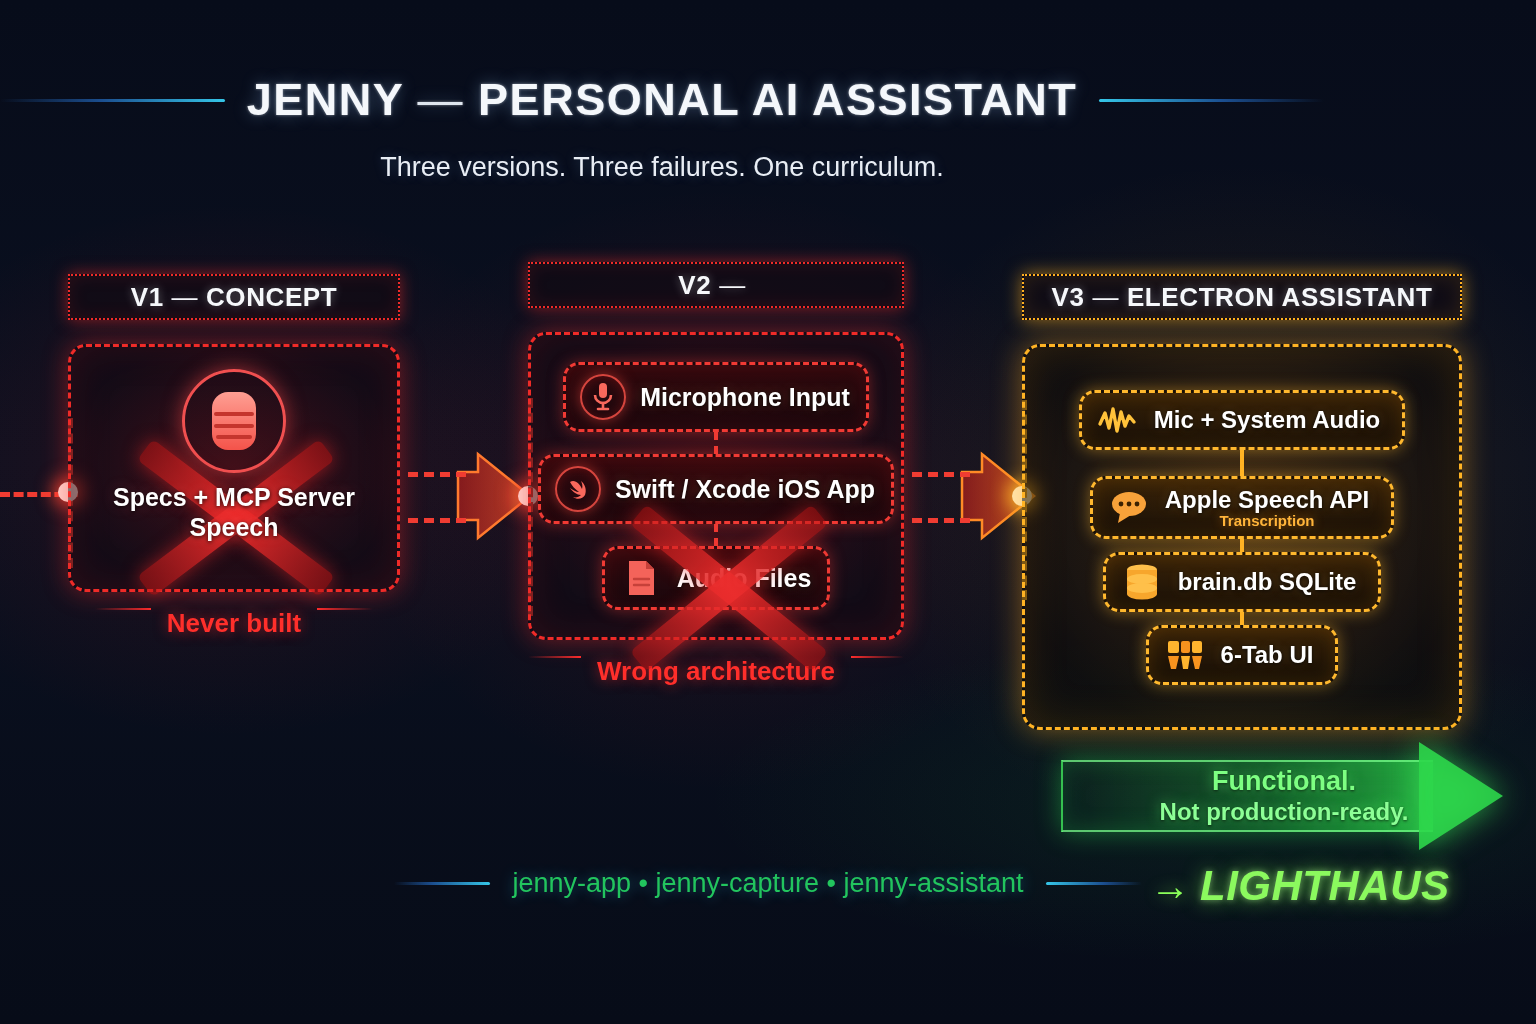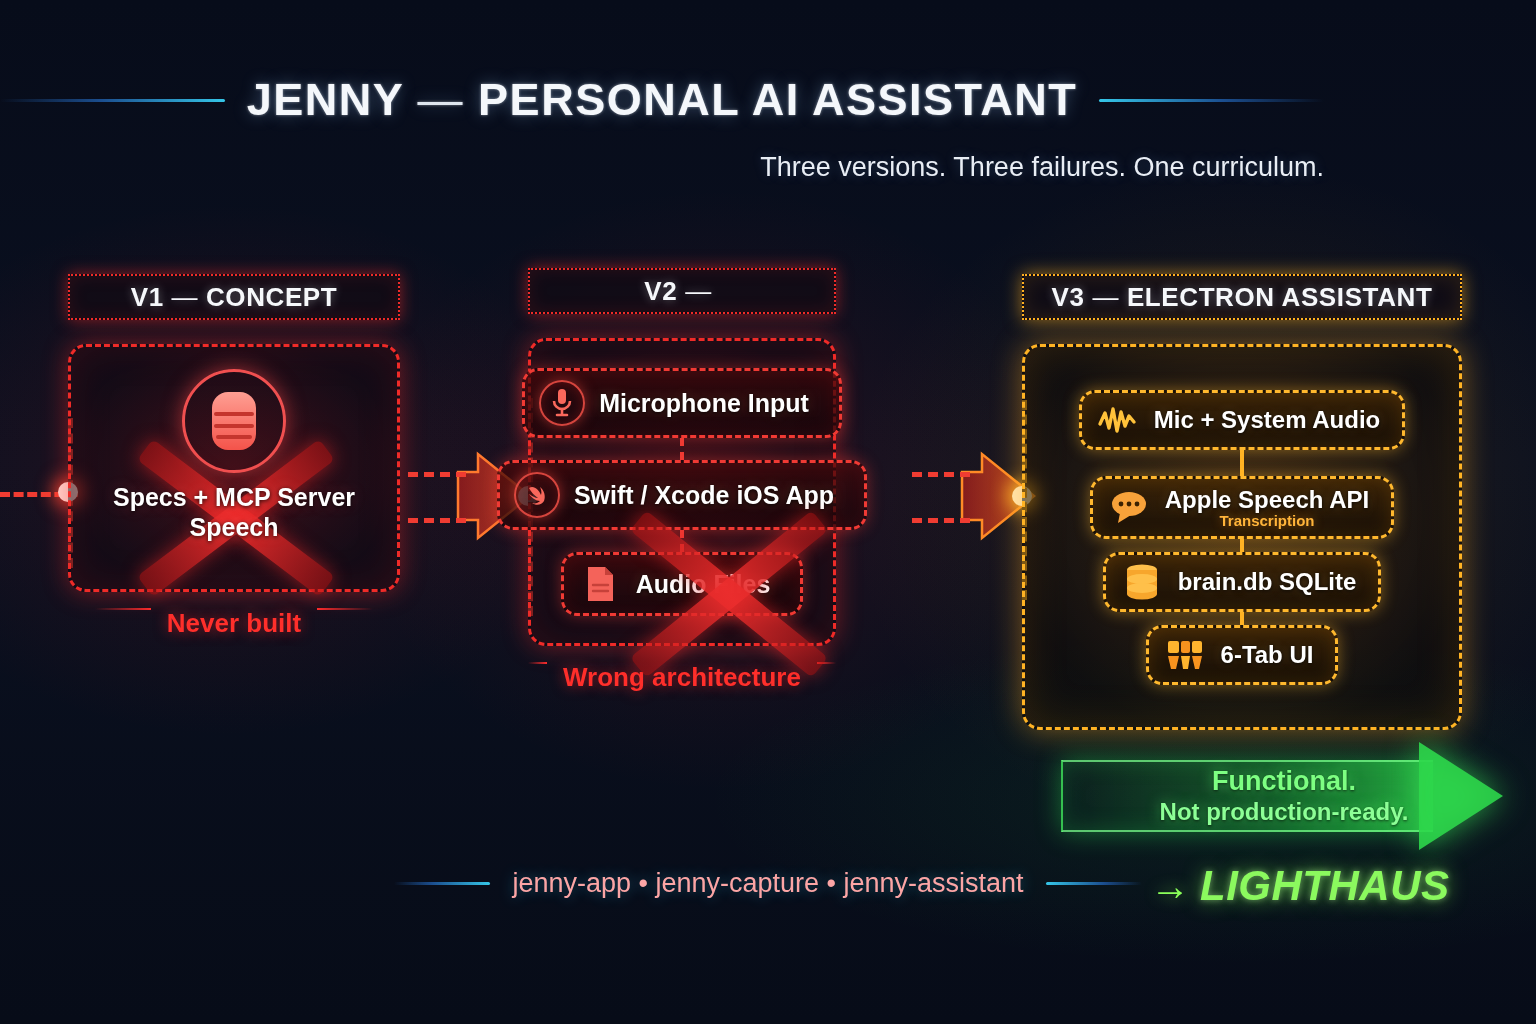--- a/index.html
+++ b/index.html
@@ -15,21 +15,21 @@
     background:
       radial-gradient(ellipse 520px 380px at 230px 470px, rgba(190,28,28,0.16), transparent 70%),
       radial-gradient(ellipse 520px 430px at 718px 490px, rgba(200,30,30,0.14), transparent 70%),
       radial-gradient(ellipse 560px 480px at 1240px 500px, rgba(190,120,10,0.14), transparent 70%),
       radial-gradient(ellipse 700px 220px at 1230px 800px, rgba(30,180,60,0.10), transparent 75%),
       linear-gradient(180deg,#070c1a 0%,#0a1020 45%,#070c18 100%);
     pointer-events:none;
   }
 
   
-  .header { position:absolute; top:0; left:0; width:1324px; text-align:right; }
+  .header { position:absolute; top:0; left:0; width:1324px; text-align:center; }
   .title-row {
     display:flex; align-items:center; justify-content:center; gap:22px;
     margin-top:74px;
   }
   .title-rule { height:3px; width:250px; border-radius:2px; }
   .title-rule.left  { background:linear-gradient(90deg, rgba(10,20,40,0) 0%, #1b4e8f 45%, #35c6e8 100%); }
   .title-rule.right { background:linear-gradient(270deg, rgba(10,20,40,0) 0%, #1b4e8f 45%, #35c6e8 100%); }
   .main-title {
     font-size:45px; font-weight:700; color:#f4f7fb; letter-spacing:1.5px;
     white-space:nowrap;
@@ -38,21 +38,21 @@
   .main-title .dash { font-weight:400; color:#dfe6ef; }
   .subtitle {
     margin-top:26px; font-size:27px; color:#e9eef5; font-weight:400;
     text-shadow:0 0 12px rgba(120,170,230,0.3);
   }
 
   
   .stage { position:absolute; top:0; left:0; width:1536px; height:1024px; }
   .col { position:absolute; }
   .col-v1 { left:68px;  top:274px; width:332px; }
-  .col-v2 { left:528px; top:268px; width:308px; }
+  .col-v2 { left:528px; top:262px; width:376px; }
   .col-v3 { left:1022px;top:274px; width:440px; }
 
   .col-head {
     height:46px; display:flex; align-items:center; justify-content:center;
     font-size:26px; font-weight:700; letter-spacing:0.6px; color:#f6f8fb;
     background:rgba(18,10,16,0.55);
     text-shadow:0 0 10px rgba(255,255,255,0.35);
     white-space:nowrap;
   }
   .col-head .dash { font-weight:300; }
@@ -104,21 +104,21 @@
   .x-v2 i { width:234px; height:26px; margin-left:-117px; margin-top:-13px; }
   .x-v2 i:nth-child(1){ transform:rotate(39deg); }
   .x-v2 i:nth-child(2){ transform:rotate(-39deg); }
 
   
   .chip {
     display:flex; align-items:center; gap:14px;
     border-radius:16px; position:relative; z-index:1;
   }
   .chip-red {
-    border:3px dashed #f03a34; padding:9px 30px 9px 14px;
+    border:3px dashed #f03a34; padding:9px 16px 9px 14px;
     background:linear-gradient(180deg, rgba(60,8,10,0.7), rgba(22,6,10,0.75));
     box-shadow:0 0 16px rgba(240,58,52,0.45), inset 0 0 18px rgba(160,20,20,0.22);
   }
   .chip-amber {
     border:3px dashed #ffb82e; padding:7px 22px 7px 14px;
     background:linear-gradient(180deg, rgba(62,36,4,0.72), rgba(20,12,4,0.78));
     box-shadow:0 0 16px rgba(255,184,46,0.45), inset 0 0 18px rgba(180,110,8,0.24);
   }
   .chip-label {
     font-size:25px; font-weight:700; color:#ffffff; white-space:nowrap;
@@ -200,21 +200,21 @@
   .green-l2 { font-size:24px; font-weight:700; color:#8dff96; text-shadow:0 0 14px rgba(90,255,110,0.55), 0 1px 3px rgba(0,0,0,0.8); margin-top:1px; }
 
   
   .footer {
     position:absolute; left:0; top:868px; width:1536px;
     display:flex; align-items:center; justify-content:center; gap:22px;
   }
   .foot-rule { height:3px; width:96px; border-radius:2px; }
   .foot-rule.l { background:linear-gradient(90deg, rgba(10,20,40,0) 0%, #1b4e8f 40%, #35c6e8 100%); }
   .foot-rule.r { background:linear-gradient(90deg, #35c6e8 0%, #1b4e8f 60%, rgba(10,20,40,0) 100%); }
-  .repos { font-size:27px; color:#fca5a5; white-space:nowrap; text-shadow:0 0 14px rgba(60,190,235,0.45); }
+  .repos { font-size:27px; color:#22c55e; white-space:nowrap; text-shadow:0 0 14px rgba(60,190,235,0.45); }
   .lighthaus {
     position:absolute; left:1150px; top:-6px;
     display:flex; align-items:center; gap:10px;
   }
   .lh-arrow { font-size:40px; color:#8bff5a; text-shadow:0 0 16px rgba(130,255,80,0.8); line-height:1; }
   .lh-text {
     font-size:42px; font-weight:700; font-style:italic; color:#8bf95e; letter-spacing:0.5px;
     text-shadow:0 0 20px rgba(120,250,80,0.7), 0 0 6px rgba(200,255,170,0.5);
   }
   svg { display:block; overflow:visible; }

